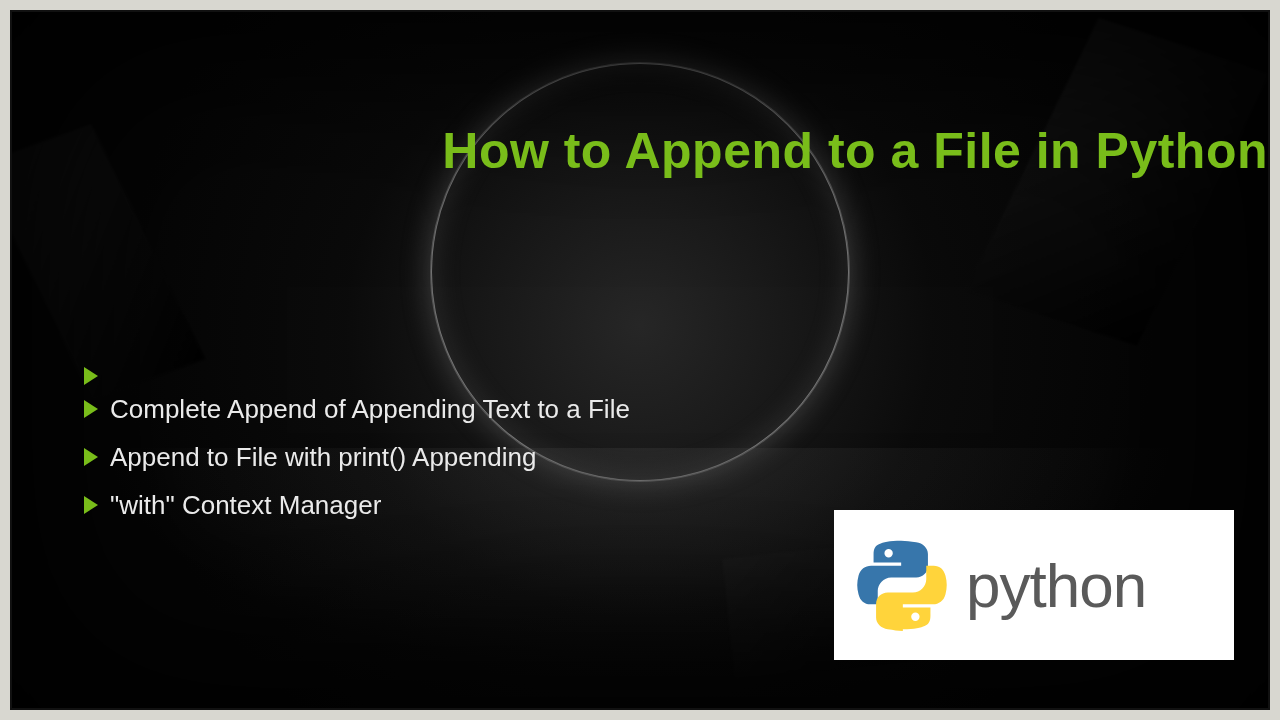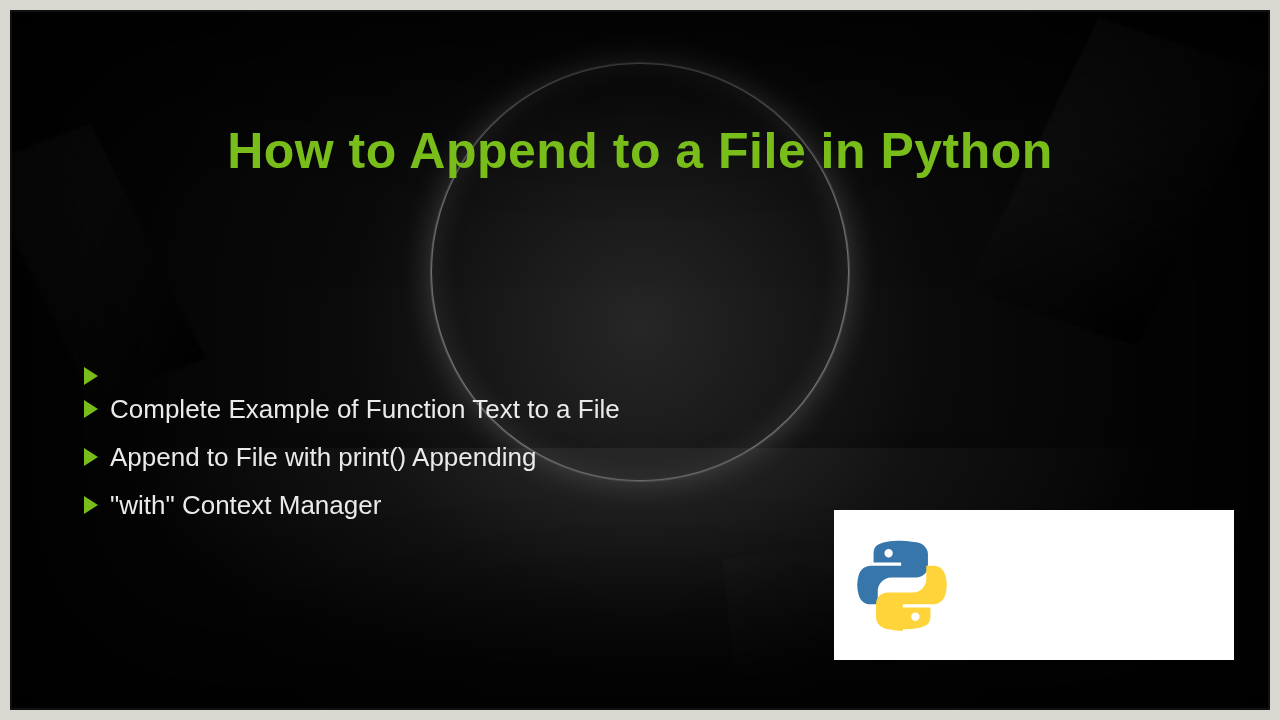--- a/index.html
+++ b/index.html
@@ -58,21 +58,21 @@
   }
   .vignette {
     position: absolute; inset: 0;
     box-shadow: inset 0 0 180px 60px rgba(0,0,0,0.9);
     pointer-events: none;
   }
 
   .title {
     position: absolute;
     top: 110px; left: 0; right: 0;
-    text-align: center;
+    text-align: right;
     color: #79bd1a;
     font-weight: bold;
     font-size: 50px;
     letter-spacing: 0.5px;
   }
   .bullets {
     position: absolute;
     top: 355px; left: 72px;
     list-style: none;
   }
@@ -125,31 +125,32 @@
   <div class="vignette"></div>
 
   <h1 class="title">How to Append to a File in Python</h1>
 
   <ul class="bullets">
     <li>
       <span class="tri"></span>
     </li>
     <li>
       <span class="tri"></span>
-      <span>Complete Example of Function Text to a File</span>
+      <span>Complete Append of Appending Text to a File</span>
     </li>
     <li>
       <span class="tri"></span>
       <span>Append to File with print() Appending</span>
     </li>
     <li>
       <span class="tri"></span>
       <span>"with" Context Manager</span>
     </li>
   </ul>
 
   <div class="logo-box">
     <svg class="py-logo" viewBox="0 0 110 110">
       <path fill="#3776AB" d="M54 2c-14 0-22 2-26 4-5 2-7 6-7 12v10h33v4H18c-7 0-13 4-15 12-2 8-2 14 0 22 2 8 7 12 14 12h9V62c0-8 7-16 16-16h30c8 0 14-6 14-14V18c0-7-6-13-14-14C65 3 60 2 54 2zM39 12a5 5 0 1 1 0 10 5 5 0 0 1 0-10z"></path>
       <path fill="#FFD43B" d="M56 108c14 0 22-2 26-4 5-2 7-6 7-12V82H56v-4h36c7 0 13-4 15-12 2-8 2-14 0-22-2-8-7-12-14-12h-9v16c0 8-7 16-16 16H38c-8 0-14 6-14 14v16c0 7 6 13 14 14 7 1 12 2 18 2zm15-10a5 5 0 1 1 0-10 5 5 0 0 1 0 10z"></path>
     </svg>
+    <span class="logo-text">python</span>
   </div>
 </div>
 
 </body></html>

